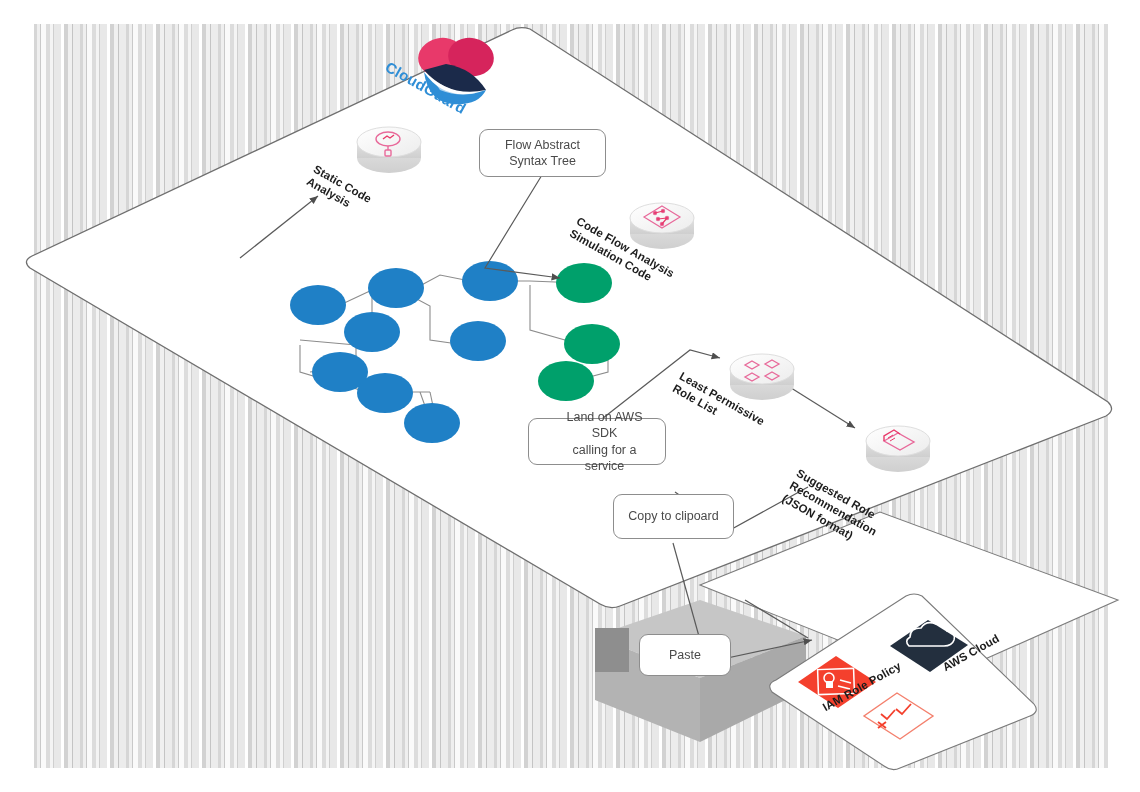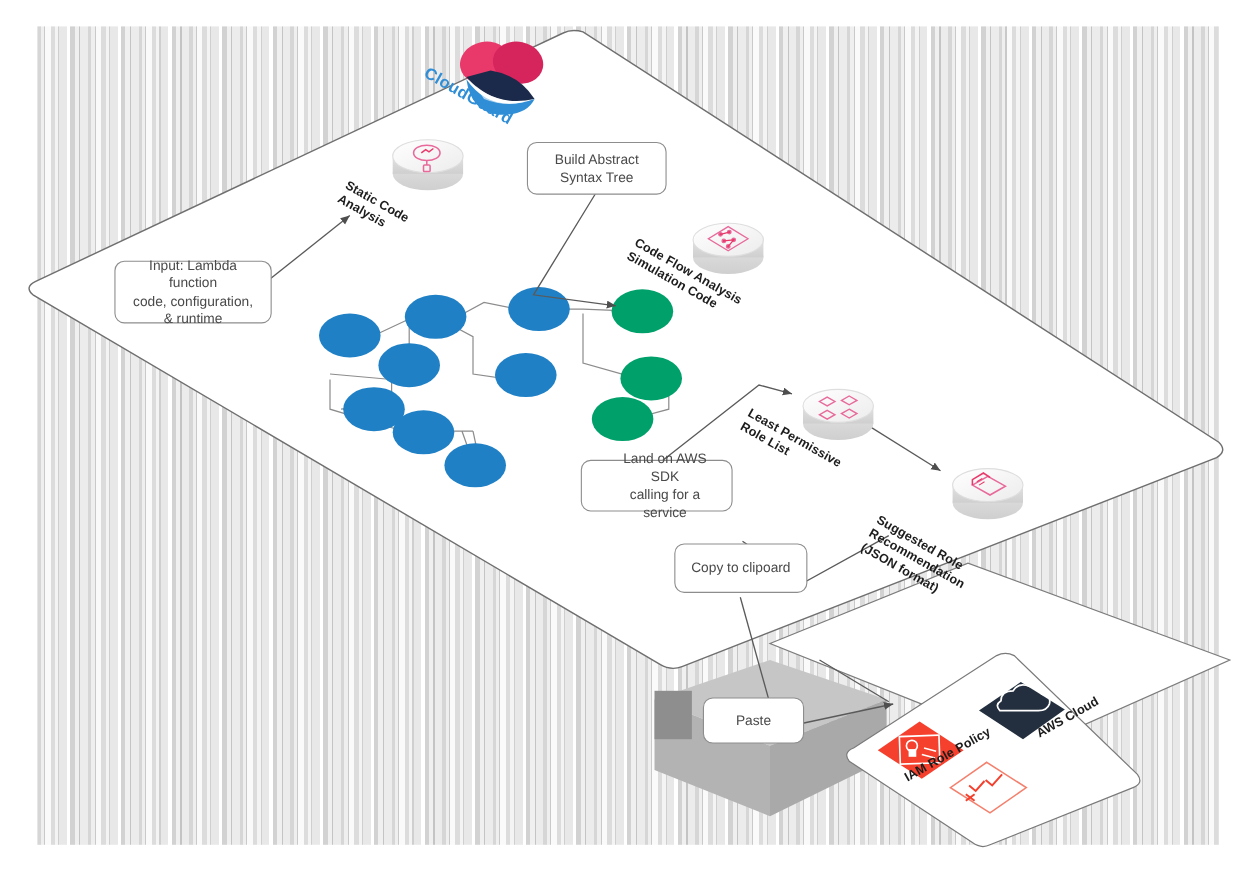--- a/index.html
+++ b/index.html
@@ -200,25 +200,22 @@
       <ellipse cx="441" cy="57" rx="23" ry="19" fill="#e8396a" transform="rotate(-12 441 57)"></ellipse>
       <ellipse cx="471" cy="57" rx="23" ry="19" fill="#d6245c" transform="rotate(12 471 57)"></ellipse>
       <path d="M424,70 q24,28 62,20 q-14,-22 -40,-26 z" fill="#1b2a4a"></path>
       <path d="M424,72 q22,32 62,18 q-8,16 -34,14 q-24,-3 -28,-32 z" fill="#2f8ed6"></path>
       <path d="M432,78 q22,18 48,14 q-20,6 -40,-2 z" fill="#ffffff" opacity=".6"></path>
     </g>
   </svg>
 
   <div class="isolabel" style="left:391px; top:58px; color:#2f8ed6; font-size:15px; font-weight:700; letter-spacing:.3px;">CloudGuard</div>
 
-  <div class="callout" style="left:104px; top:237px; width:143px; height:57px;">Input: Lambda function
-code, configuration,
-&amp; runtime</div>
-
-  <div class="callout" style="left:479px; top:129px; width:127px; height:48px;">Build Abstract
+
+  <div class="callout" style="left:479px; top:129px; width:127px; height:48px;">Flow Abstract
 Syntax Tree</div>
 
   <div class="callout" style="left:528px; top:418px; width:138px; height:47px;padding-left:24px;">Land on AWS SDK
 calling for a service</div>
 
   <div class="callout" style="left:639px; top:634px; width:92px; height:42px;">Paste</div>
 
   <div class="callout" style="left:613px; top:494px; width:121px; height:45px;">Copy to clipoard</div>
 
   <div class="isolabel" style="left:318px; top:162px;">Static Code

